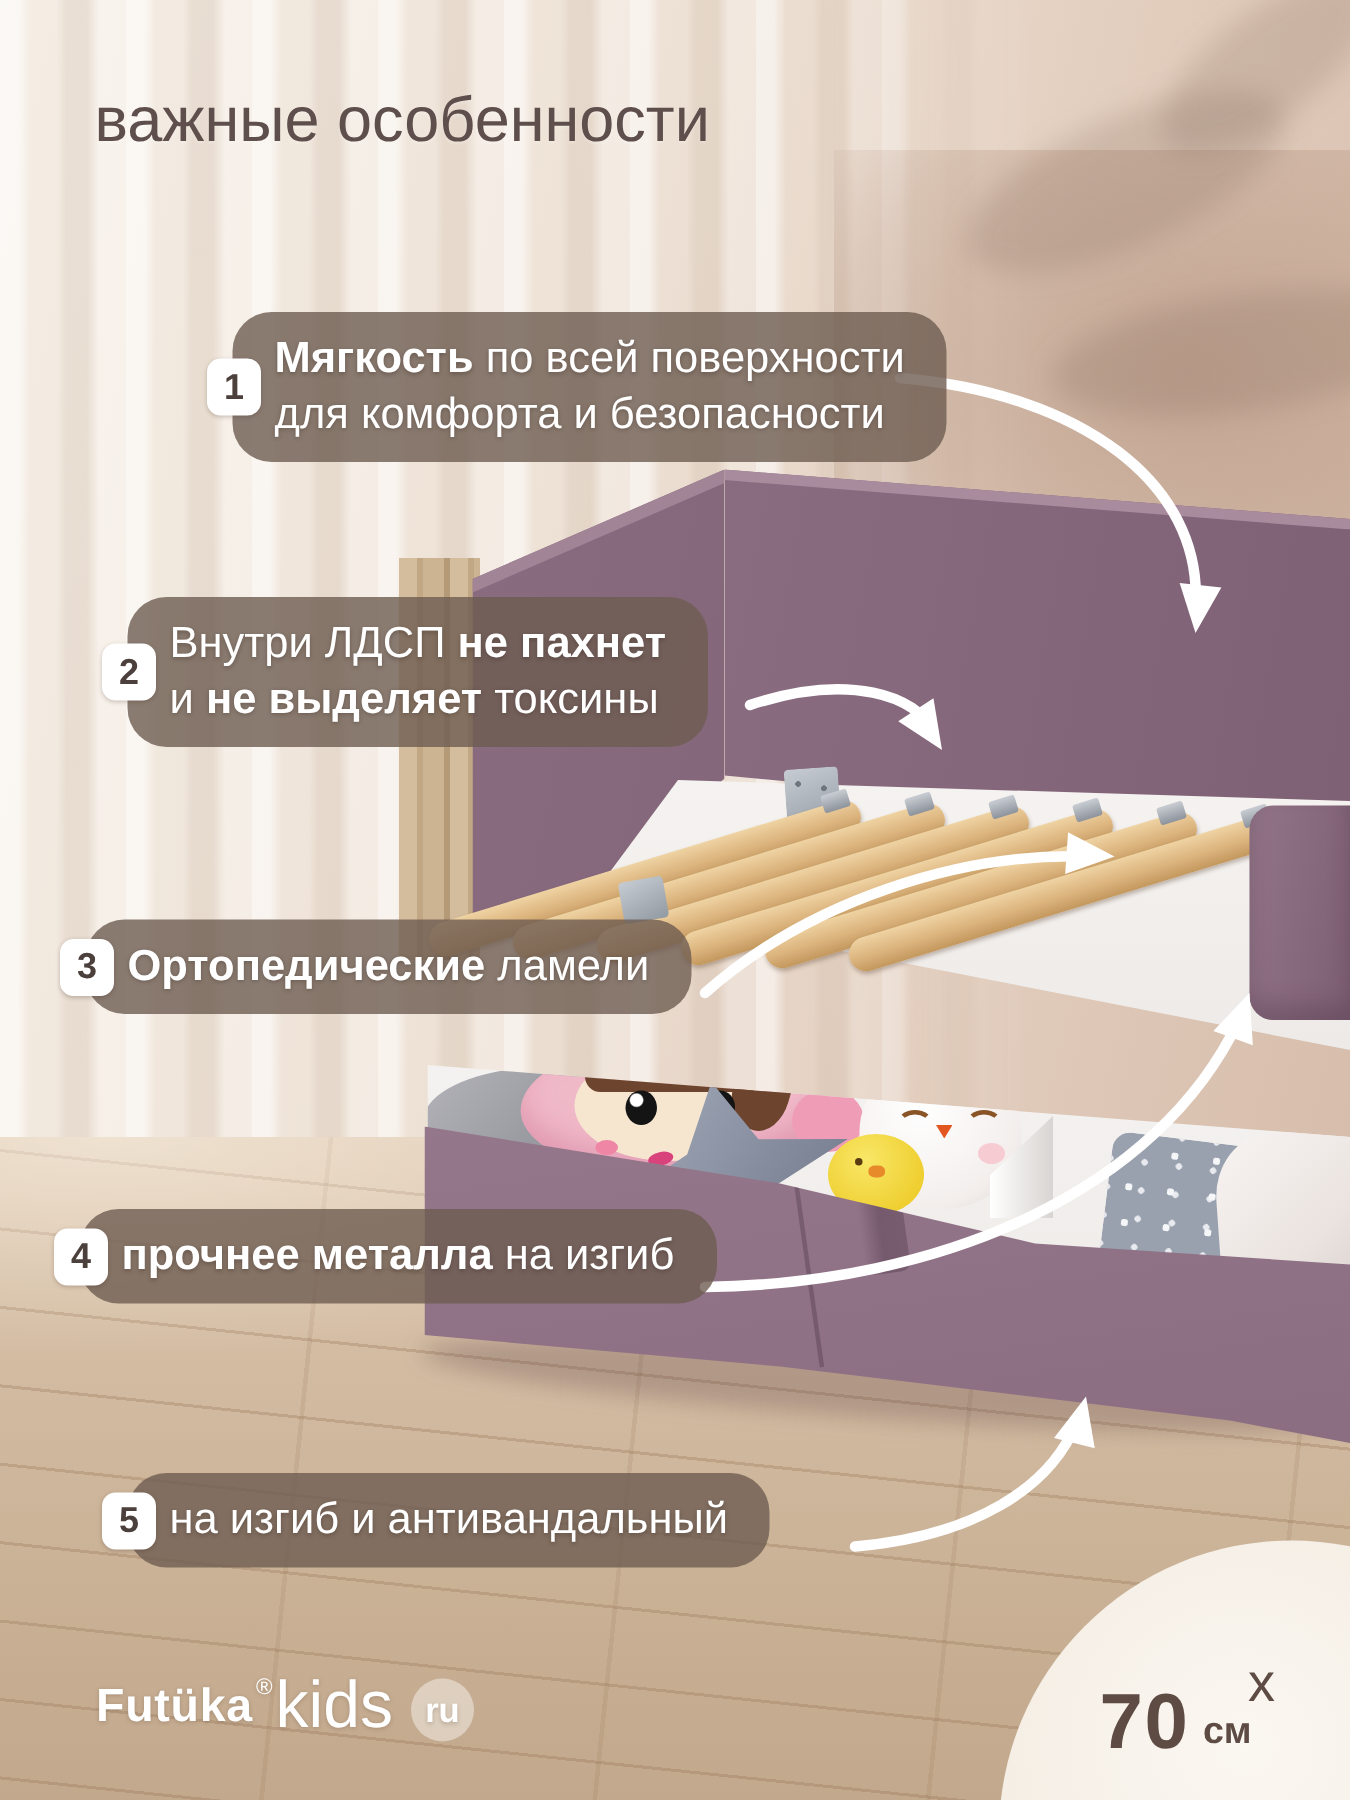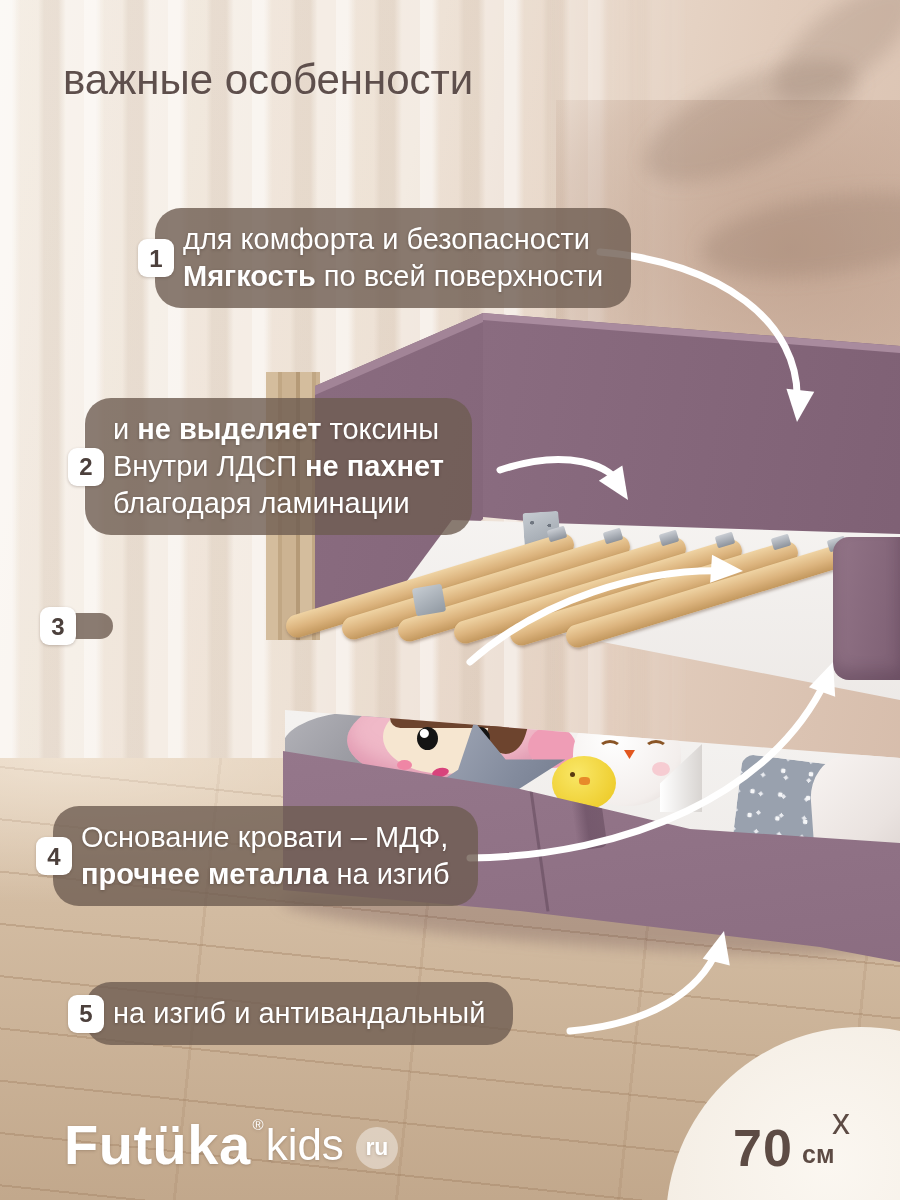--- a/index.html
+++ b/index.html
@@ -131,21 +131,21 @@
 
   .dim-circle{left:666px;top:1027px;width:390px;height:390px;border-radius:50%;z-index:30;
     background:radial-gradient(circle at 42% 35%,#fbf7f1 0%,#f3ece2 60%,#e9dfd2 100%);color:#5d4b44;}
   .dim-num{position:absolute;font-size:52px;font-weight:700;letter-spacing:1px;line-height:52px;}
   .dim-160{left:64px;top:42px;} .dim-80{left:67px;top:95px;}
   .dim-x{position:absolute;left:166px;top:74px;font-size:36px;font-weight:400;}
   .dim-unit{position:absolute;left:136px;top:113px;font-size:25px;font-weight:700;}
 
   .logo{left:64px;top:1112px;z-index:60;display:flex;align-items:center;color:#fff;
     text-shadow:0 1px 3px rgba(70,50,40,.25);}
-  .logo-brand{font-size:56px;font-weight:700;letter-spacing:.5px;}
+  .logo-brand{font-size:31px;font-weight:700;letter-spacing:.5px;}
   .logo-reg{font-size:15px;align-self:flex-start;margin:4px 2px 0 2px;}
   .logo-kids{font-size:44px;font-weight:300;}
   .logo-ru{width:42px;height:42px;border-radius:50%;background:rgba(255,255,255,.42);
     margin-left:12px;margin-top:6px;display:flex;align-items:center;justify-content:center;
     font-size:23px;font-weight:700;}
 </style>
 </head>
 <body>
 
 <div class="canvas">
@@ -243,38 +243,37 @@
     </g>
   </svg>
 
   <div class="bubble-layer">
     <div class="abs title-block">
       <div class="title-sub">важные особенности</div>
     </div>
 
     <div class="bubble" style="left:155px;top:208px;">
       <div class="badge">1</div>
+      <div class="ln"><span class="bd">Мягкость</span><span> по всей поверхности</span></div>
       <div class="ln"><span>для комфорта и безопасности</span></div>
-      <div class="ln"><span class="bd">Мягкость</span><span> по всей поверхности</span></div>
     </div>
 
     <div class="bubble" style="left:85px;top:398px;">
       <div class="badge">2</div>
+      <div class="ln"><span>Внутри ЛДСП </span><span class="bd">не пахнет</span></div>
       <div class="ln"><span>и </span><span class="bd">не выделяет</span><span> токсины</span></div>
-      <div class="ln"><span>Внутри ЛДСП </span><span class="bd">не пахнет</span></div>
-      <div class="ln"><span>благодаря ламинации</span></div>
     </div>
 
     <div class="bubble" style="left:57px;top:613px;">
       <div class="badge">3</div>
+      <div class="ln"><span class="bd">Ортопедические</span><span> ламели</span></div>
     </div>
 
     <div class="bubble" style="left:53px;top:806px;">
       <div class="badge">4</div>
-      <div class="ln"><span>Основание кровати – МДФ,</span></div>
       <div class="ln"><span class="bd">прочнее металла</span><span> на изгиб</span></div>
     </div>
 
     <div class="bubble" style="left:85px;top:982px;">
       <div class="badge">5</div>
       <div class="ln"><span>на изгиб и антивандальный</span></div>
     </div>
   </div>
 
   <div class="abs logo">

